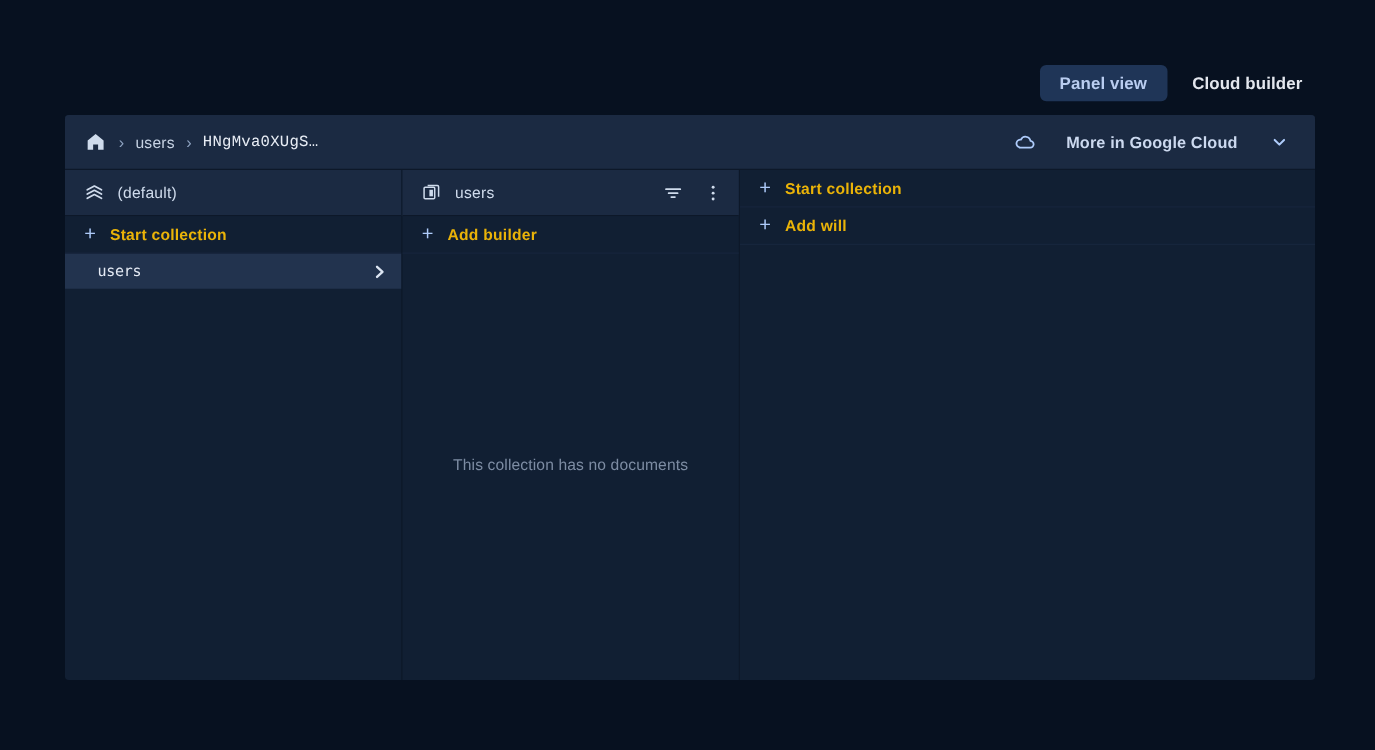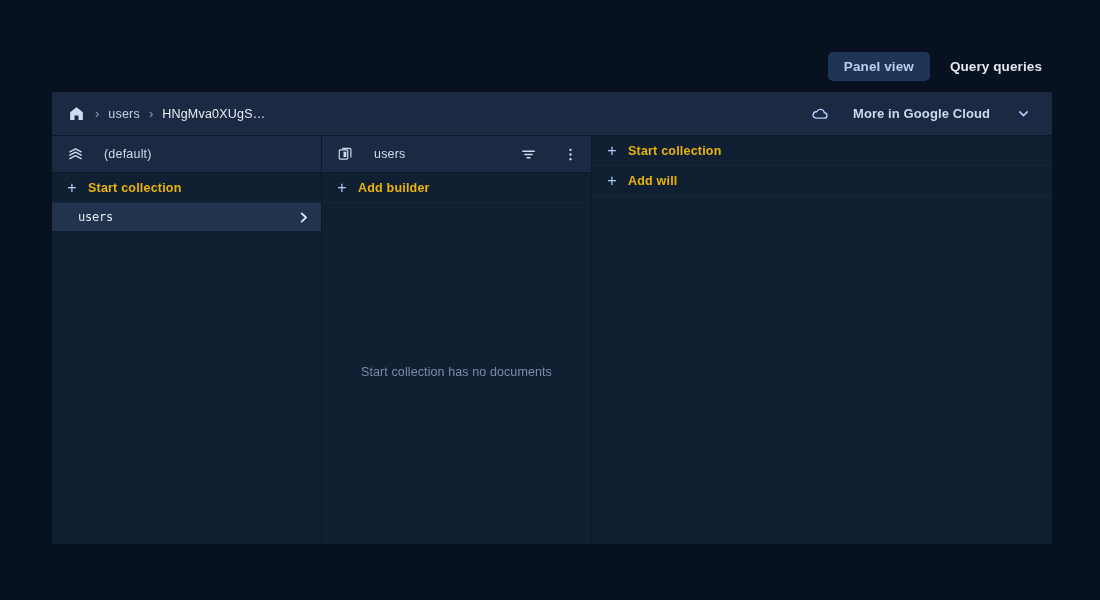--- a/index.html
+++ b/index.html
@@ -102,20 +102,21 @@
   .crumb-item {
     font-size: 12.5px;
     color: #c6d2e3;
     letter-spacing: .2px;
     cursor: pointer;
     white-space: nowrap;
   }
 
   .crumb-item.current {
     color: #e8edf5;
+    font-family: Liberation Mono, monospace;
   }
 
   .more-cloud {
     display: flex;
     align-items: center;
     gap: 24px;
     cursor: pointer;
     padding: 4px 4px 4px 6px;
   }
 
@@ -145,21 +146,21 @@
   .col-docs    { width: 270px; border-right: 1px solid #0d1829; }
   .col-detail  { flex: 1; }
 
   .col-head {
     height: 37px;
     min-height: 37px;
     background: #1b2a42;
     display: flex;
     align-items: center;
     padding: 0 10px 0 14px;
-    gap: 20px;
+    gap: 10px;
     border-bottom: 1px solid #0d1829;
   }
 
   .col-head-title {
     flex: 1;
     font-size: 12.5px;
     color: #cfdbec;
     letter-spacing: .2px;
     white-space: nowrap;
     overflow: hidden;
@@ -291,21 +292,21 @@
     margin-left: 3px;
   }
 </style>
 </head>
 <body>
 
 <div class="app">
 
   <div class="view-toggle">
     <button class="toggle-btn active">Panel view</button>
-    <button class="toggle-btn">Query queries</button>
+    <button class="toggle-btn">Cloud builder</button>
   </div>
 
   <div class="panel">
 
     <div class="crumb-bar">
       <div class="crumb-left">
         <span class="home-icon">
           <svg width="17" height="17" viewBox="0 0 24 24" fill="#cfdbec">
             <path d="M12 3.2 3 10.4V21h6.2v-6.1h5.6V21H21V10.4z"></path>
           </svg>
@@ -386,21 +387,21 @@
               <circle cx="12" cy="18.6" r="1.65"></circle>
             </svg>
           </span>
         </div>
 
         <div class="col-body">
           <div class="action-row">
             <span class="plus">+</span>
             <span class="action-label">Add builder</span>
           </div>
-          <div class="empty-msg">Start collection has no documents</div>
+          <div class="empty-msg">This collection has no documents</div>
         </div>
       </div>
 
       <div class="col col-detail">
 
         <div class="col-body">
           <div class="action-row">
             <span class="plus">+</span>
             <span class="action-label">Start collection</span>
           </div>

